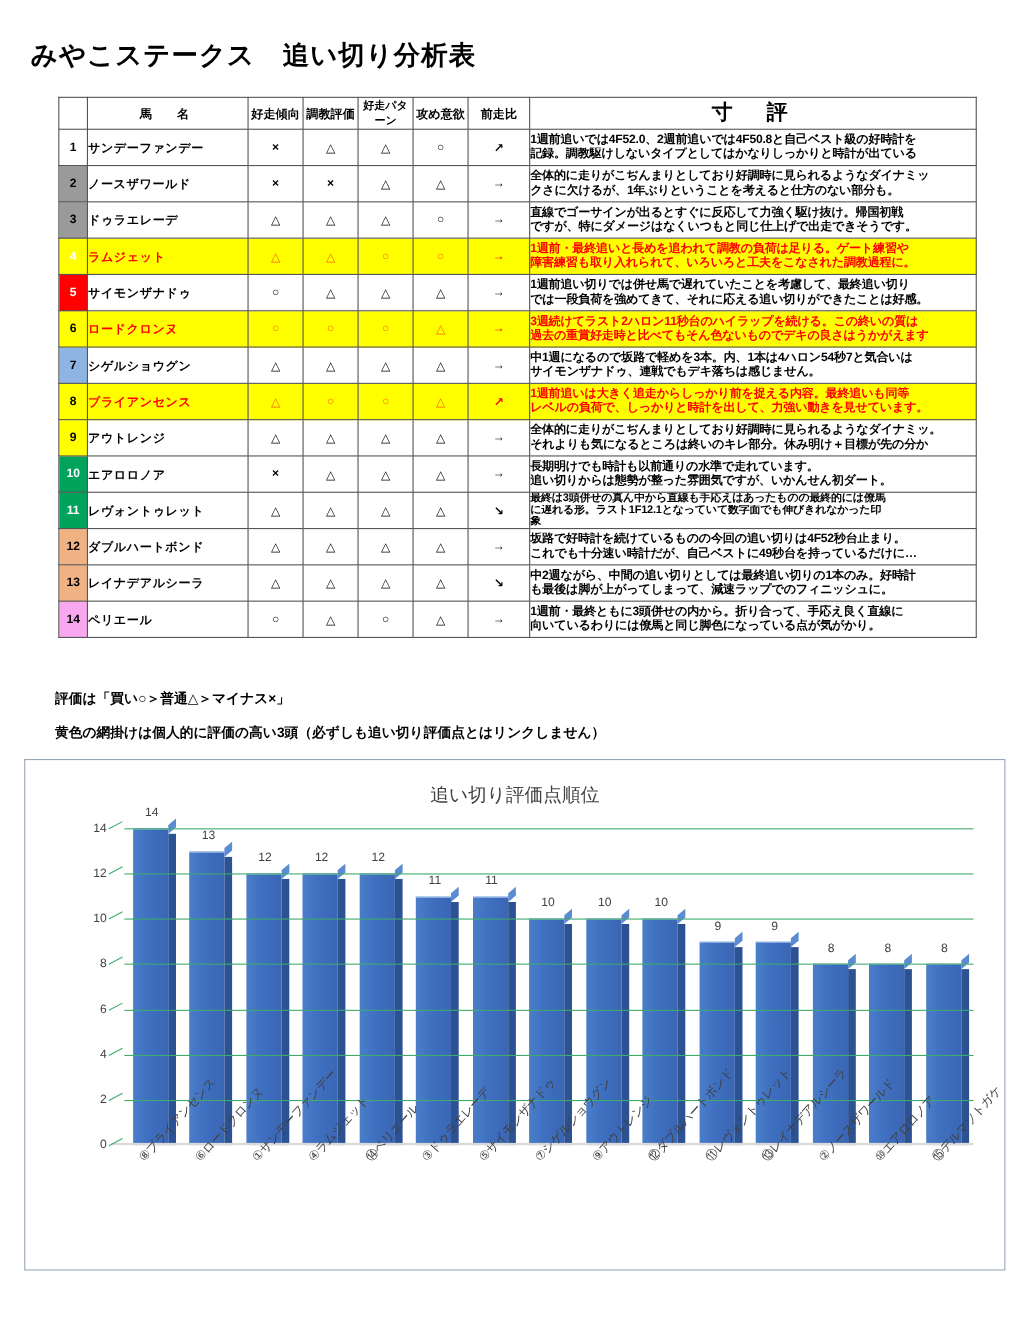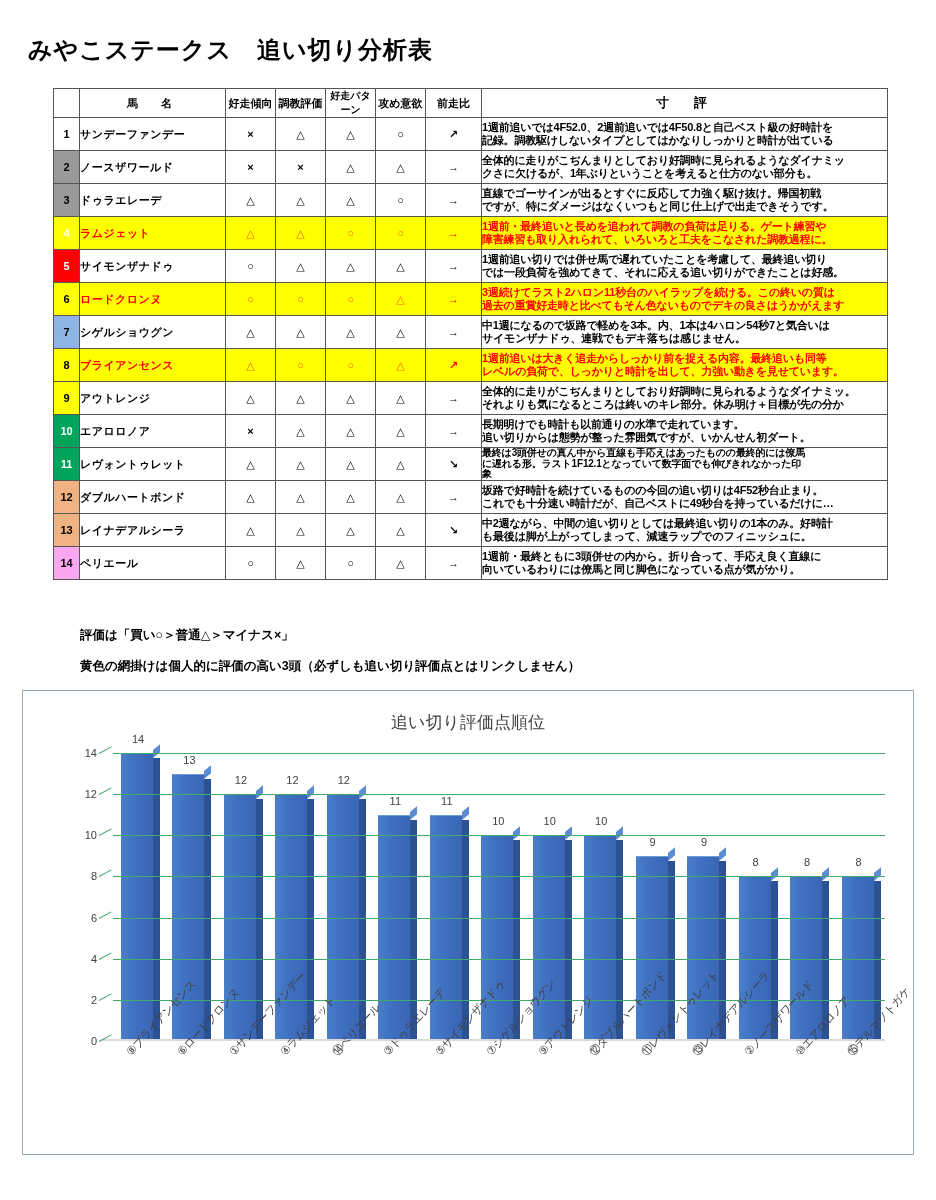--- a/index.html
+++ b/index.html
@@ -30,42 +30,42 @@
   }
   .c-no    { width:26px; text-align:center; font-size:13px; font-weight:bold; }
   .c-name  { width:146px; padding-left:6px; font-size:13px; letter-spacing:.5px; white-space:nowrap;margin-top:14px; }
   .c-sym   { width:50px; text-align:center; font-size:14px; }
   .c-sym.w58 { width:56px; }
   .c-com   { padding:1px 3px; font-size:10.5px; line-height:1.22; letter-spacing:-0.2px; }
 
   thead th { height:24px; background:#fff; text-align:center; font-size:13px; }
   thead th.h-small { font-size:10px; }
   thead th.h-name { letter-spacing:6px; }
-  thead th.h-com { font-size:13px; letter-spacing:6px; }
+  thead th.h-com { font-size:19px; letter-spacing:6px; }
 
   tbody tr { height:33px; }
   .row-hl td { background:#ffff00; }
   .row-hl .c-name, .row-hl .c-sym, .row-hl .c-com { color:#ff0000; }
   .c-sym.sym-red { color:#ff6600; }
   .c-sym.arw-red { color:#ff0000; }
   .com-line { display:block; white-space:nowrap; overflow:hidden; }
   .com3 .com-line { line-height:1.05; font-size:10px; }
 
   
   .f-white  { background:#ffffff; color:#000; }
   .f-black  { background:#9a9a9a; color:#000; }
   .f-red    { background:#ff0000; color:#ffffff; }
   .f-blue   { background:#8db4e2; color:#000; }
   .f-yellow { background:#ffff00; color:#000; }
   .f-green  { background:#00a35c; color:#ffffff; }
   .f-orange { background:#f0b183; color:#000; }
   .f-pink   { background:#f9a8f0; color:#000; }
 
   
-  .note { position:absolute; font-size:12.5px; font-weight:bold; white-space:nowrap;margin-left:30px; }
+  .note { position:absolute; font-size:12.5px; font-weight:bold; white-space:nowrap; }
   .note1 { left:50px; top:627px; }
   .note2 { left:50px; top:658px; }
 
   
   .chart-box {
     position:absolute; left:22px; top:690px;
     width:892px; height:465px;
     border:1px solid #9aa7b5; background:#fff;
   }
   .chart-title {

